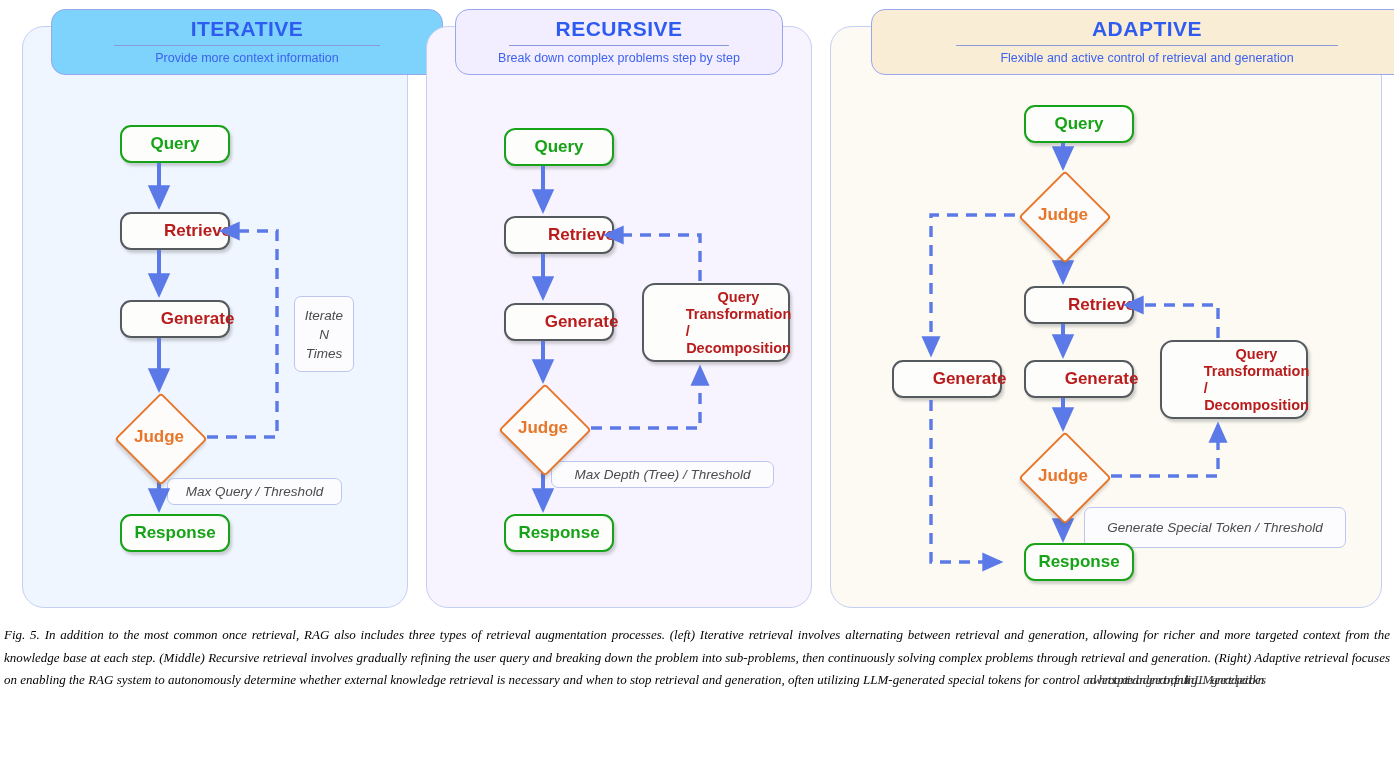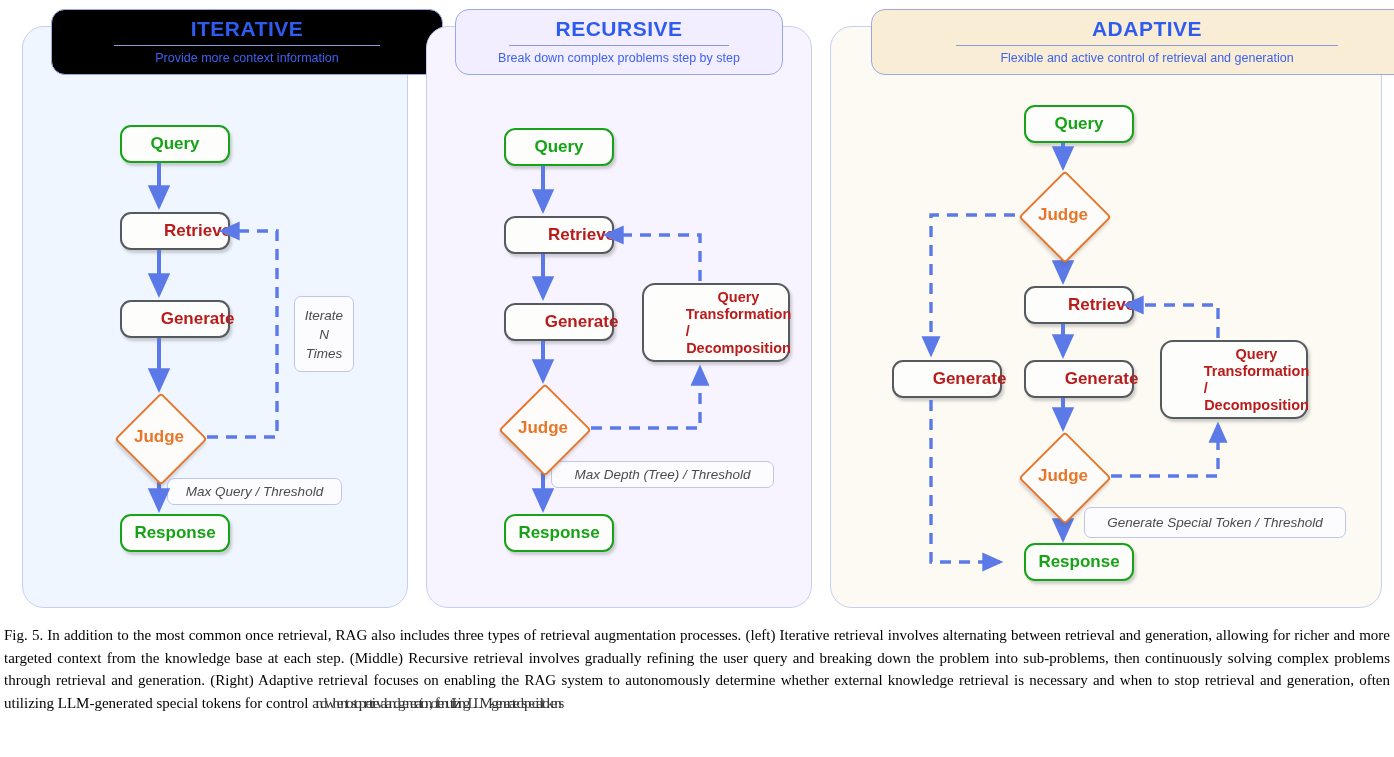--- a/index.html
+++ b/index.html
@@ -23,21 +23,21 @@
   #panel-adaptive {left:830px;width:550px;height:580px;background:#fdfaf3;}
 
   .panel-header{
     position:absolute;top:-18px;
     border:1.6px solid #99a8ee;
     border-radius:14px;
     text-align:center;
     padding:6px 10px 8px 10px;
     box-sizing:border-box;
   }
-  #header-iterative{left:28px;width:392px;background:#000000;}
+  #header-iterative{left:28px;width:392px;background:#7dd3fc;}
   #header-recursive{left:28px;width:328px;background:#f3eeff;}
   #header-adaptive {left:40px;width:552px;background:#faedd6;}
 
   .panel-title{
     font-size:21px;font-weight:bold;color:#2f5cf0;letter-spacing:.5px;
     line-height:26px;
   }
   .panel-rule{
     height:1px;background:#8a9ad8;margin:3px auto 4px auto;width:72%;
   }
@@ -91,24 +91,25 @@
   }
   .chip.multiline{flex-direction:column;font-size:13.5px;padding:4px 0;}
 
   
   .wires{position:absolute;left:0;top:0;width:1394px;height:620px;pointer-events:none;}
 
   
   .caption{
     position:absolute;left:4px;top:624px;width:1386px;
     font-family:"Liberation Serif", serif;
-    font-size:15px;
+    font-size:13px;
     line-height:22.6px;
     color:#000;
     text-align:justify;
+    font-style:italic;
   }
   .caption .garble{
     color:#222;letter-spacing:-3.2px;
     font-family:"Liberation Serif", serif;
     opacity:.92;
   }
 </style>
 </head>
 <body>
 
@@ -198,21 +199,21 @@
       <div>Query</div>
       <div>Transformation /</div>
       <div>Decomposition</div>
     </div>
 
   <div class="diamond" style="left:1019px;top:432px;width:88px;height:88px;">
     <div class="dshape"></div>
     <span>Judge</span>
   </div>
 
-  <div class="chip" style="left:1084px;top:507px;width:262px;height:31px;text-align:right;">Generate Special Token / Threshold</div>
+  <div class="chip" style="left:1084px;top:507px;width:262px;height:41px;text-align:right;">Generate Special Token / Threshold</div>
 
   <div class="node green" style="left:1008px;top:543px;width:110px;height:38px;">Response</div>
 
   <svg class="wires" viewBox="0 0 1394 620">
     <defs>
       <marker id="ah" markerWidth="7" markerHeight="7" refX="5.2" refY="3.2" orient="auto">
         <path d="M0,0.4 L6.2,3.2 L0,6 z" fill="#5b7ae8"></path>
       </marker>
     </defs>
     <g stroke="#5b7ae8" stroke-width="4" fill="none" marker-end="url(#ah)">

